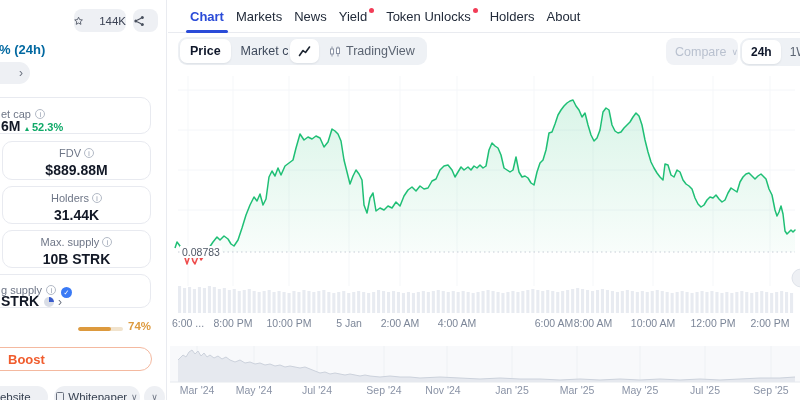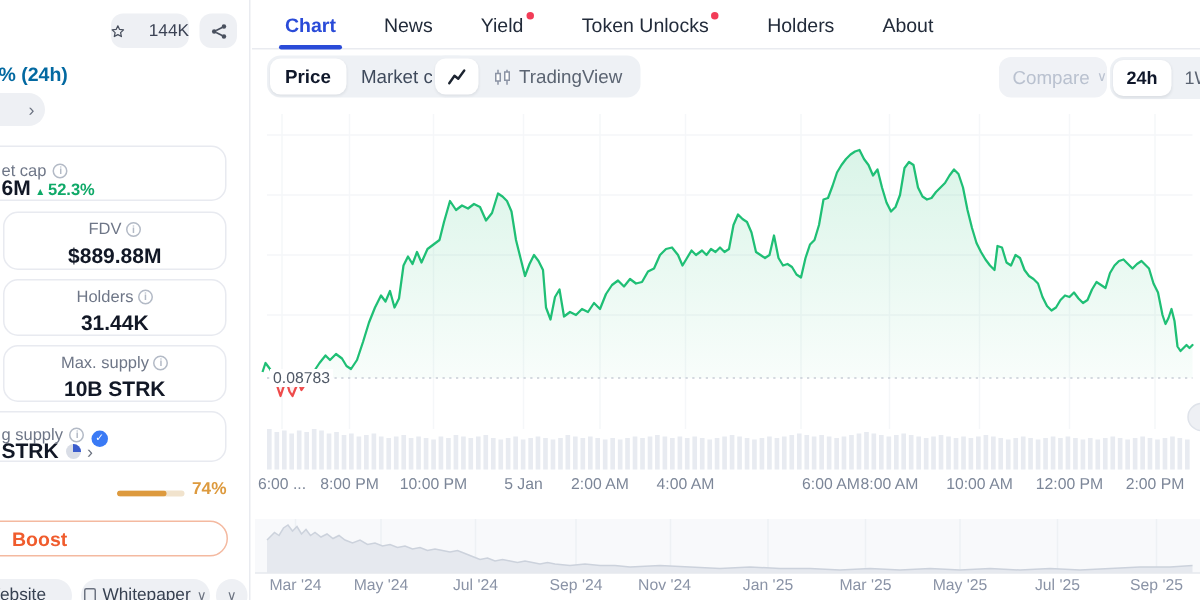--- a/index.html
+++ b/index.html
@@ -2,21 +2,21 @@
 <html><head>
 <meta charset="utf-8">
 <style>
   *{margin:0;padding:0;box-sizing:border-box}
   html,body{width:800px;height:400px;overflow:hidden;background:#fff;
     font-family:"Liberation Sans","DejaVu Sans",sans-serif;color:#1a2233;position:relative}
   .abs{position:absolute}
   
   .sidebar{position:absolute;left:0;top:0;width:167px;height:400px;background:#fff;
     border-right:1px solid #e9ebf0;overflow:hidden;z-index:5}
-  .pill{background:#eef0f4;border-radius:8px;display:flex;align-items:center;justify-content:center;gap:16px}
+  .pill{background:#eef0f4;border-radius:8px;display:flex;align-items:center;justify-content:space-between;gap:16px}
   .watch-pill{left:74px;top:9px;width:52px;height:23px;font-size:11.5px;color:#3b4254;font-weight:500}
   .share-pill{left:133px;top:9px;width:25px;height:23px}
   .chg{left:-1px;top:42px;font-size:13px;font-weight:700;color:#0369a1;white-space:nowrap}
   .chev-pill{left:-36px;top:62px;width:66px;height:22px;border-radius:11px;background:#eef0f4;
     display:flex;align-items:center;justify-content:flex-end;padding-right:7px;color:#6b7280;font-size:12px}
   .card{position:absolute;background:#fff;border:1px solid #e8eaf0;border-radius:10px}
   .card .lbl{font-size:11px;color:#6e7687;white-space:nowrap}
   .card .val{font-size:14px;font-weight:700;color:#121826;white-space:nowrap}
   .c-center{text-align:center}
   .c-center .lbl{margin-top:5px}
@@ -33,21 +33,21 @@
   .prog-fill{height:100%;background:#dd9a3e;border-radius:2px}
   .prog-lbl{left:128px;top:320px;font-size:11.5px;font-weight:700;color:#dd9a3e}
   .boost{left:-20px;top:347px;width:172px;height:24px;border:1.5px solid #f4b9a0;border-radius:12px;
     background:#fff;color:#f05c2d;font-weight:700;font-size:13px;display:flex;align-items:center;padding-left:27px}
   .link-pill{height:22px;border-radius:11px;background:#eef0f4;display:flex;align-items:center;
     justify-content:center;gap:4px;font-size:11.5px;color:#374151;font-weight:500}
   .doc-ic{display:inline-block;width:8px;height:10px;border:1px solid #6b7280;border-radius:1.5px;position:relative}
   .caret{font-size:9px;color:#6b7280}
   
   .tabs{position:absolute;left:168px;top:0;width:632px;height:33px;border-bottom:1px solid #e9ebf0;
-    display:flex;align-items:center;padding-left:22px;gap:32px;z-index:4;background:#fff}
+    display:flex;align-items:center;padding-left:22px;gap:12px;z-index:4;background:#fff}
   .tab{font-size:13px;color:#222b3a;font-weight:500;height:33px;line-height:33px;position:relative;white-space:nowrap;cursor:pointer}
   .tab.active{color:#2a4bd8;font-weight:700}
   .tab.active::after{content:"";position:absolute;left:-4px;right:-4px;bottom:0;height:3px;background:#2a4bd8;border-radius:2px}
   .dot{display:inline-block;width:5px;height:5px;border-radius:50%;background:#f23c57;margin-left:2px;vertical-align:8px}
   .controls{position:absolute;left:168px;top:37px;width:640px;height:30px;z-index:4}
   .seg-group{position:absolute;display:flex;align-items:center;background:#eef1f5;border-radius:9px;padding:2px;height:28px}
   .seg{font-size:12.5px;padding:0 10px;height:24px;line-height:24px;border-radius:7px;color:#3f4a5c;white-space:nowrap;display:flex;align-items:center;gap:5px}
   .seg.on{background:#fff;font-weight:700;color:#0f172a;box-shadow:0 1px 2px rgba(16,24,40,.08)}
   .compare{position:absolute;left:498px;top:1px;width:72px;height:27px;background:#f0f2f6;border-radius:8px;
     display:flex;align-items:center;justify-content:flex-end;gap:5px;font-size:12.5px;color:#b9c1cf}
@@ -316,20 +316,21 @@
     <span>Whitepaper</span>
     <span class="caret">∨</span>
   </div>
   <div class="abs link-pill" style="left:144px;top:386px;width:21px;border-radius:50%">
     <span class="caret">∨</span>
   </div>
 </div>
 
 <div class="tabs">
     <div class="tab active"><span>Chart</span></div>
+    <div class="tab"><span>Markets</span></div>
     <div class="tab"><span>News</span></div>
     <div class="tab"><span>Yield</span><span class="dot"></span></div>
     <div class="tab"><span>Token Unlocks</span><span class="dot"></span></div>
     <div class="tab"><span>Holders</span></div>
     <div class="tab"><span>About</span></div>
   </div>
 
 <div class="controls">
   <div class="seg-group" style="left:10px">
     <div class="seg on">

